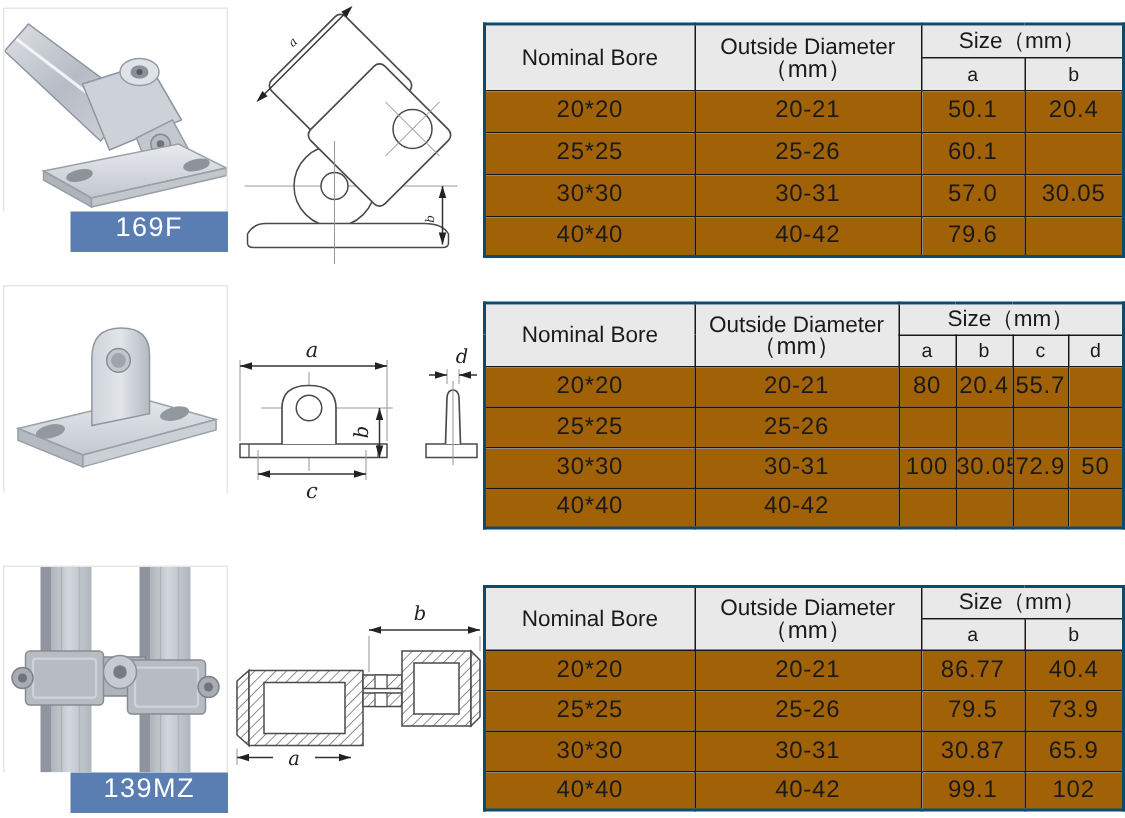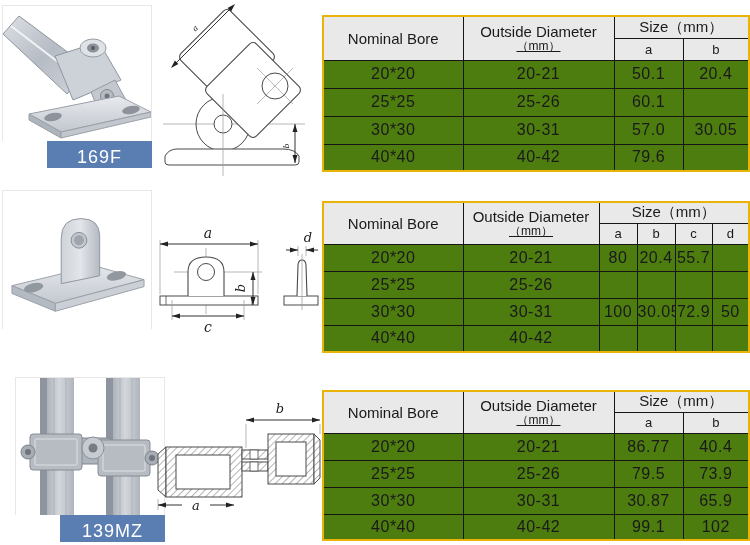--- a/index.html
+++ b/index.html
@@ -3,32 +3,32 @@
 <meta charset="utf-8">
 <style>
   html,body{margin:0;padding:0;background:#fff;}
   .page{position:relative;width:750px;height:545px;background:#ffffff;overflow:hidden;
         font-family:"Liberation Sans","DejaVu Sans",sans-serif;color:#1a1a1a;}
   .abs{position:absolute;}
 
   
   .photo-card{width:150px;}
   .photo-area{background:#fff;border:1px solid #e7e7e7;border-bottom:none;overflow:hidden;}
-  .banner{height:27px;background:#5b7eb2;color:#ffffff;display:flex;align-items:flex-end;
+  .banner{height:27px;background:#5b7eb2;color:#ffffff;display:flex;align-items:flex-start;
           justify-content:center;font-size:18px;letter-spacing:1px;margin-left:45px;}
 
   
-  table.spec{border-collapse:collapse;table-layout:fixed;border:2px solid #eab308;}
+  table.spec{border-collapse:collapse;table-layout:fixed;border:2px solid #0c4a6e;}
   table.spec th,table.spec td{border:1px solid #161616;padding:0;text-align:center;
           vertical-align:middle;font-weight:normal;overflow:hidden;}
   table.spec th{background:#e9e9e9;font-size:15px;}
   table.spec th.sub{font-size:13px;}
-  table.spec td{background:#4d7c0f;font-size:16px;letter-spacing:0.5px;}
+  table.spec td{background:#a16207;font-size:16px;letter-spacing:0.5px;}
   .od1{display:block;font-size:15px;line-height:17px;}
-  .od2{display:block;font-size:12px;line-height:13px;text-decoration:underline;}
+  .od2{display:block;font-size:16px;line-height:13px;}
 
   
   .dim-label{font-family:"DejaVu Serif","Liberation Serif",serif;font-style:italic;fill:#222;}
   svg{display:block;}
 </style>
 </head>
 <body>
 
 <div class="page">
 
@@ -261,21 +261,21 @@
         <td>40*40</td>
         <td>40-42</td>
         <td></td>
         <td></td>
         <td></td>
         <td></td>
       </tr>
     </tbody>
   </table>
 
-  <div class="abs photo-card" style="left:15px;top:377px;">
+  <div class="abs photo-card" style="left:2px;top:377px;">
     <div class="photo-area" style="height:137px;">
       <svg width="150" height="137" viewBox="0 0 150 137">
         <defs>
           <linearGradient id="p3t" x1="0" y1="0" x2="1" y2="0">
             <stop offset="0" stop-color="#aeb3bb"></stop>
               <stop offset="0.45" stop-color="#d3d7dc"></stop>
               <stop offset="1" stop-color="#b0b5bd"></stop>
           </linearGradient>
         </defs>
         <rect x="24" y="0" width="7" height="137" fill="#8f959e"></rect>

